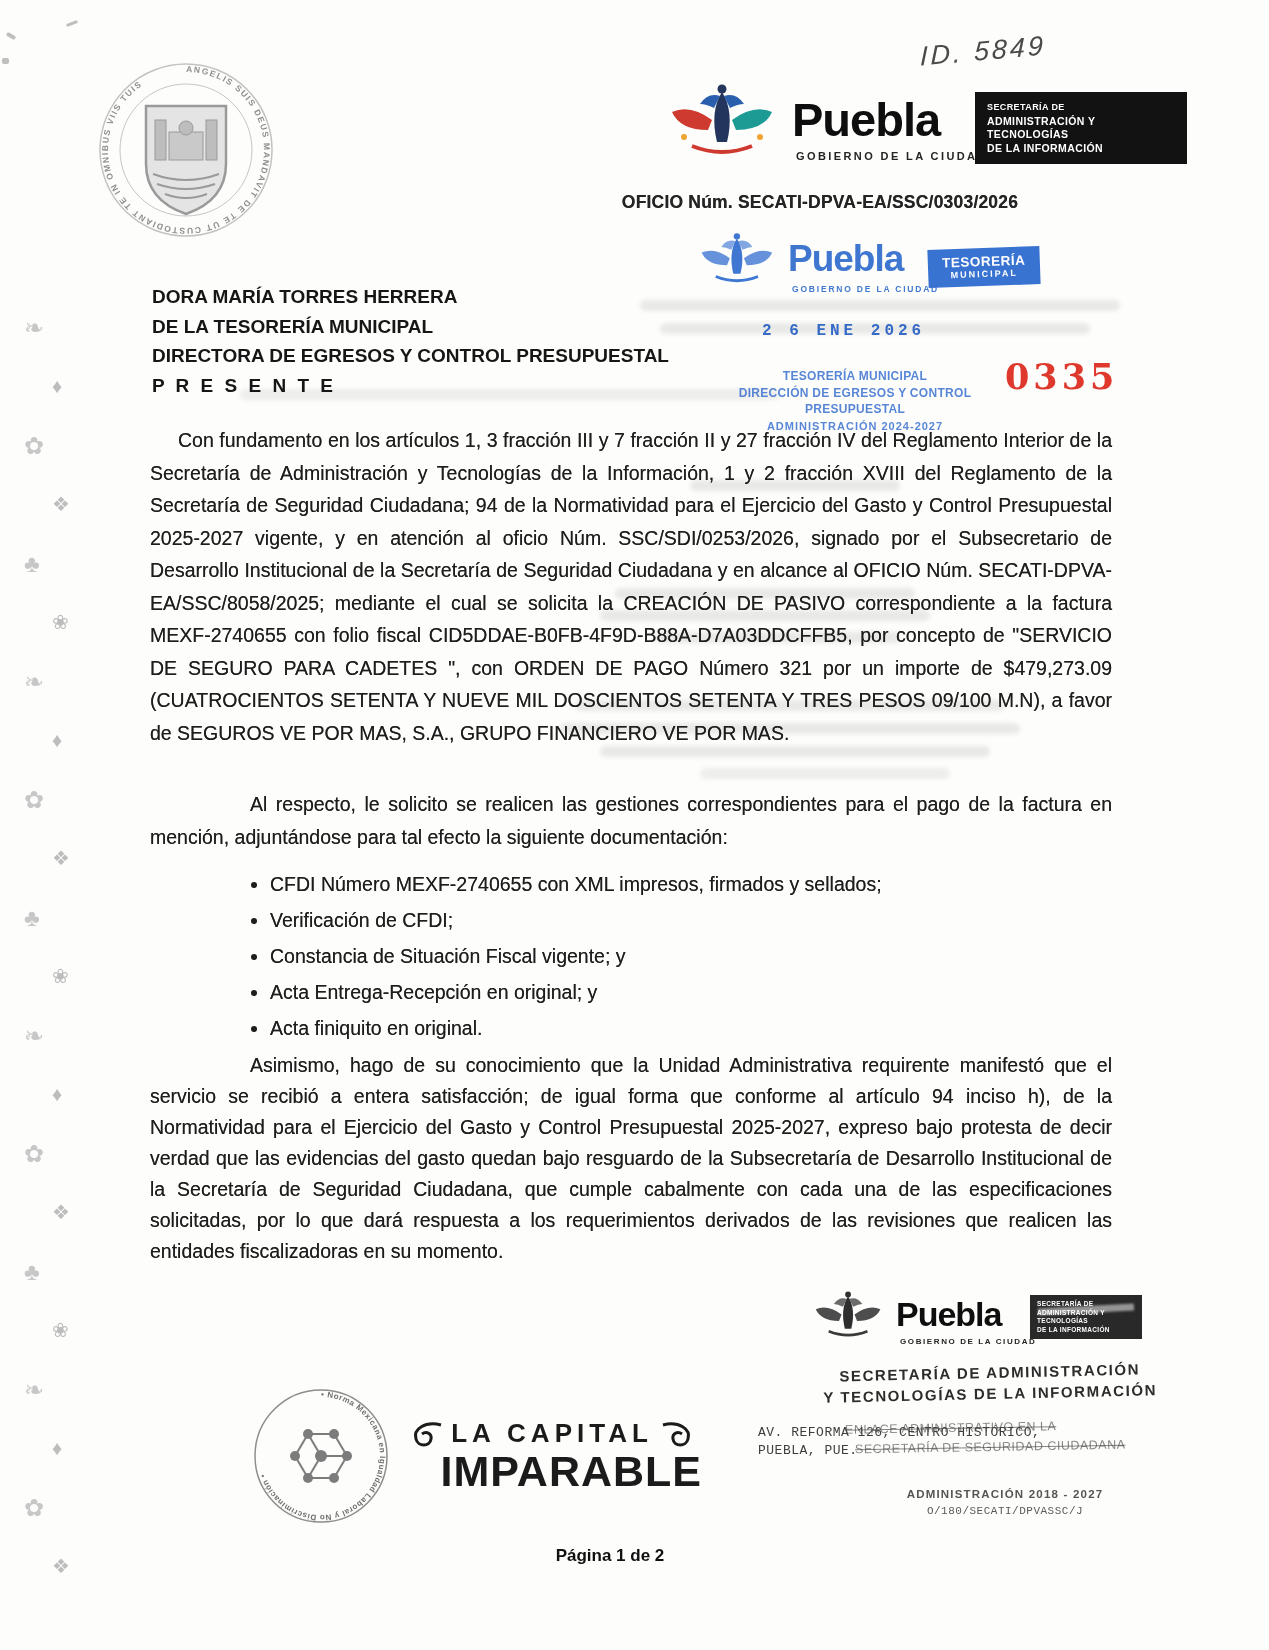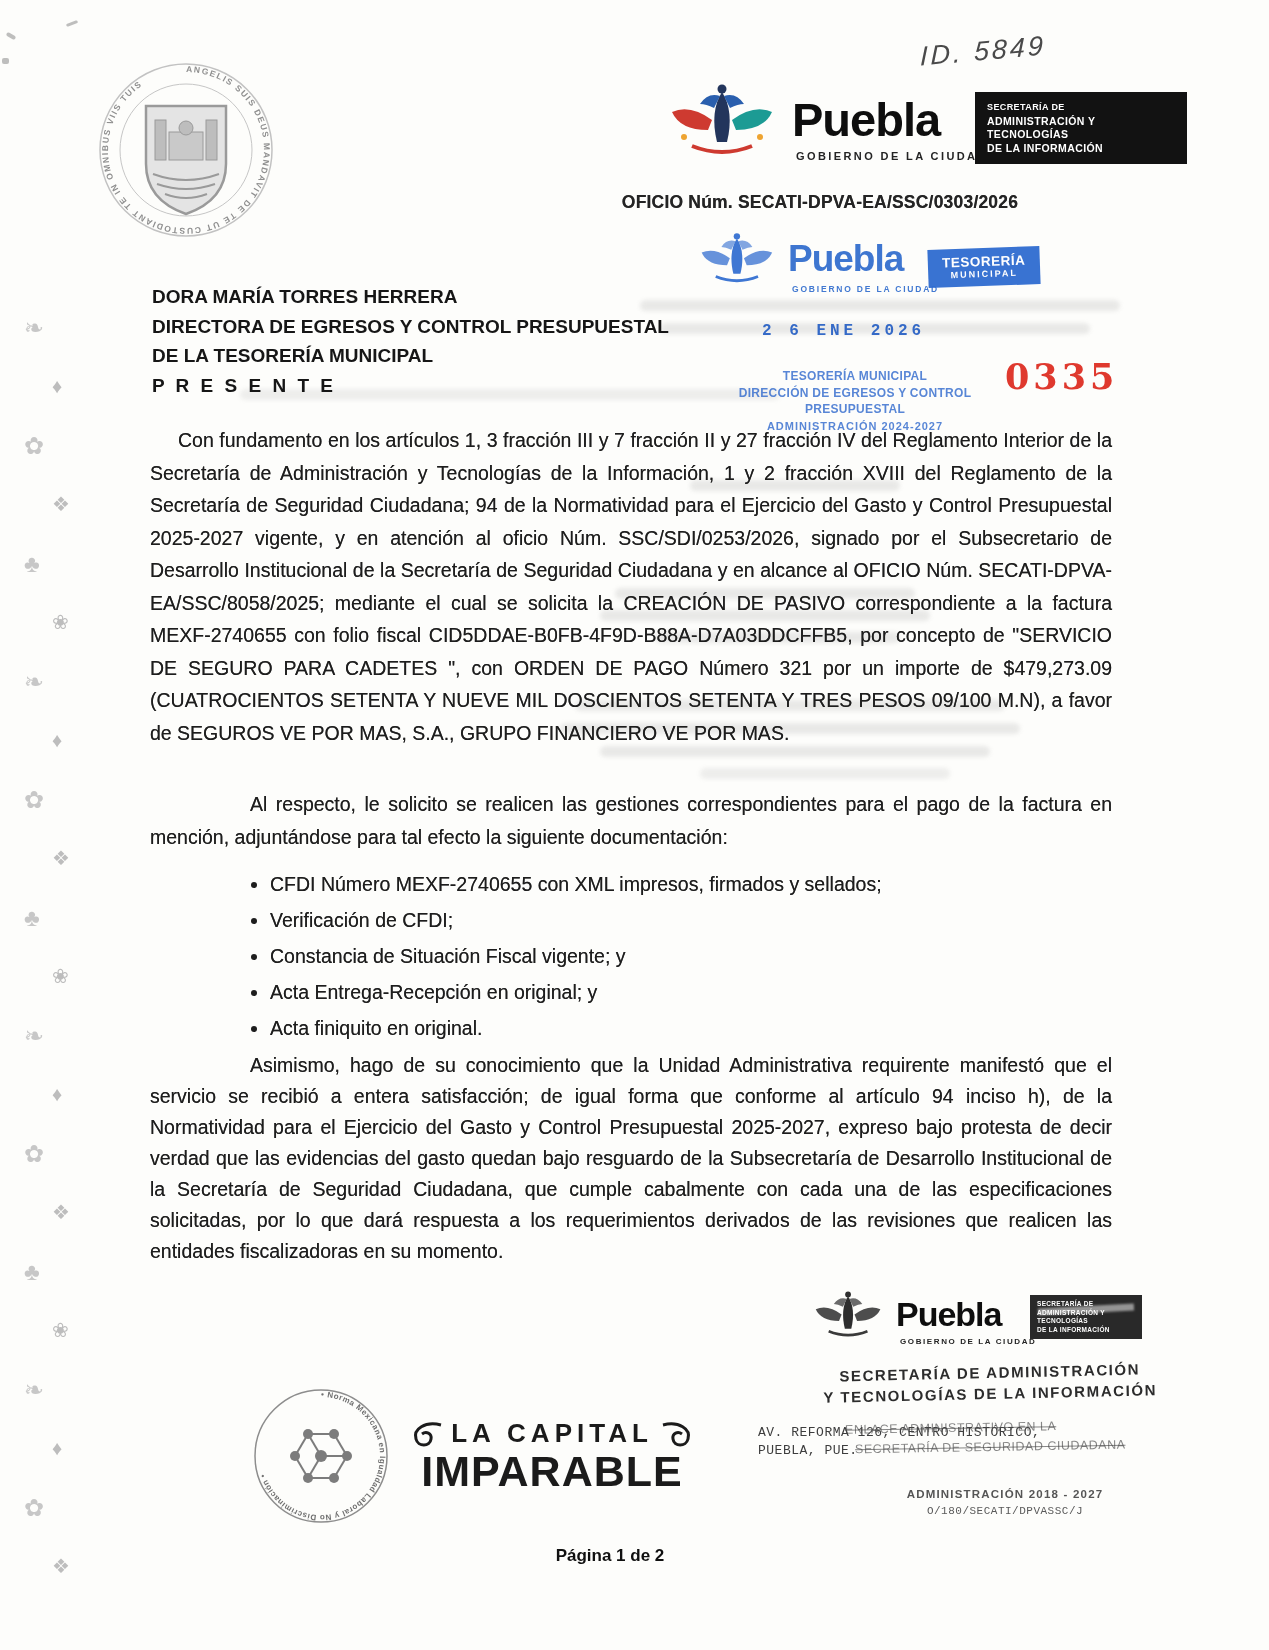--- a/index.html
+++ b/index.html
@@ -83,21 +83,21 @@
     text-decoration:line-through;transform:rotate(-1deg);z-index:3;white-space:nowrap;}
   .ov1{left:845px;top:1421px;}
   .ov2{left:855px;top:1440px;}
   .admin-line{left:855px;top:1488px;width:300px;text-align:center;font-size:11.5px;font-weight:700;
     letter-spacing:1.2px;color:#555;z-index:2;}
   .ref-line{left:855px;top:1505px;width:300px;text-align:center;font-family:"Liberation Mono",monospace;
     font-size:11px;letter-spacing:.5px;color:#5a5a5a;z-index:2;}
 
   
   .norma{left:250px;top:1385px;z-index:2;}
-  .capital{left:402px;top:1418px;width:300px;text-align:center;color:#1b1b1b;z-index:2;}
+  .capital{left:402px;top:1418px;width:300px;text-align:right;color:#1b1b1b;z-index:2;}
   .capital-row1{display:flex;align-items:center;justify-content:center;gap:8px;}
   .capital-l1{font-size:26px;font-weight:800;letter-spacing:5px;}
   .capital-l2{font-size:43px;font-weight:800;letter-spacing:1px;line-height:44px;}
 
   .page-number{left:465px;top:1546px;width:290px;text-align:center;font-size:17px;font-weight:700;color:#101010;z-index:2;}
 </style>
 </head>
 <body>
 
 <div class="page">
@@ -204,22 +204,22 @@
   <div class="abs stamp-folio">0335</div>
   <div class="abs stamp-dept">
     <div>TESORERÍA MUNICIPAL</div>
     <div>DIRECCIÓN DE EGRESOS Y CONTROL</div>
     <div>PRESUPUESTAL</div>
     <div class="sd4">ADMINISTRACIÓN 2024-2027</div>
   </div>
 
   <div class="abs recipient">
     <div>DORA MARÍA TORRES HERRERA</div>
+    <div>DE LA TESORERÍA MUNICIPAL</div>
     <div>DIRECTORA DE EGRESOS Y CONTROL PRESUPUESTAL</div>
-    <div>DE LA TESORERÍA MUNICIPAL</div>
     <div class="salutation">P R E S E N T E</div>
   </div>
 
   <div class="abs para p1 soft">Con fundamento en los artículos 1, 3 fracción III y 7 fracción II y 27 fracción IV del Reglamento Interior de la Secretaría de Administración y Tecnologías de la Información, 1 y 2 fracción XVIII del Reglamento de la Secretaría de Seguridad Ciudadana; 94 de la Normatividad para el Ejercicio del Gasto y Control Presupuestal 2025-2027 vigente, y en atención al oficio Núm. SSC/SDI/0253/2026, signado por el Subsecretario de Desarrollo Institucional de la Secretaría de Seguridad Ciudadana y en alcance al OFICIO Núm. SECATI-DPVA-EA/SSC/8058/2025; mediante el cual se solicita la CREACIÓN DE PASIVO correspondiente a la factura MEXF-2740655 con folio fiscal CID5DDAE-B0FB-4F9D-B88A-D7A03DDCFFB5, por concepto de "SERVICIO DE SEGURO PARA CADETES ", con ORDEN DE PAGO Número 321 por un importe de $479,273.09 (CUATROCIENTOS SETENTA Y NUEVE MIL DOSCIENTOS SETENTA Y TRES PESOS 09/100 M.N), a favor de SEGUROS VE POR MAS, S.A., GRUPO FINANCIERO VE POR MAS.</div>
   <div class="abs para p2 soft">Al respecto, le solicito se realicen las gestiones correspondientes para el pago de la factura en mención, adjuntándose para tal efecto la siguiente documentación:</div>
   <ul class="abs doc-list soft">
       <li>CFDI Número MEXF-2740655 con XML impresos, firmados y sellados;</li>
       <li>Verificación de CFDI;</li>
       <li>Constancia de Situación Fiscal vigente; y</li>
       <li>Acta Entrega-Recepción en original; y</li>

